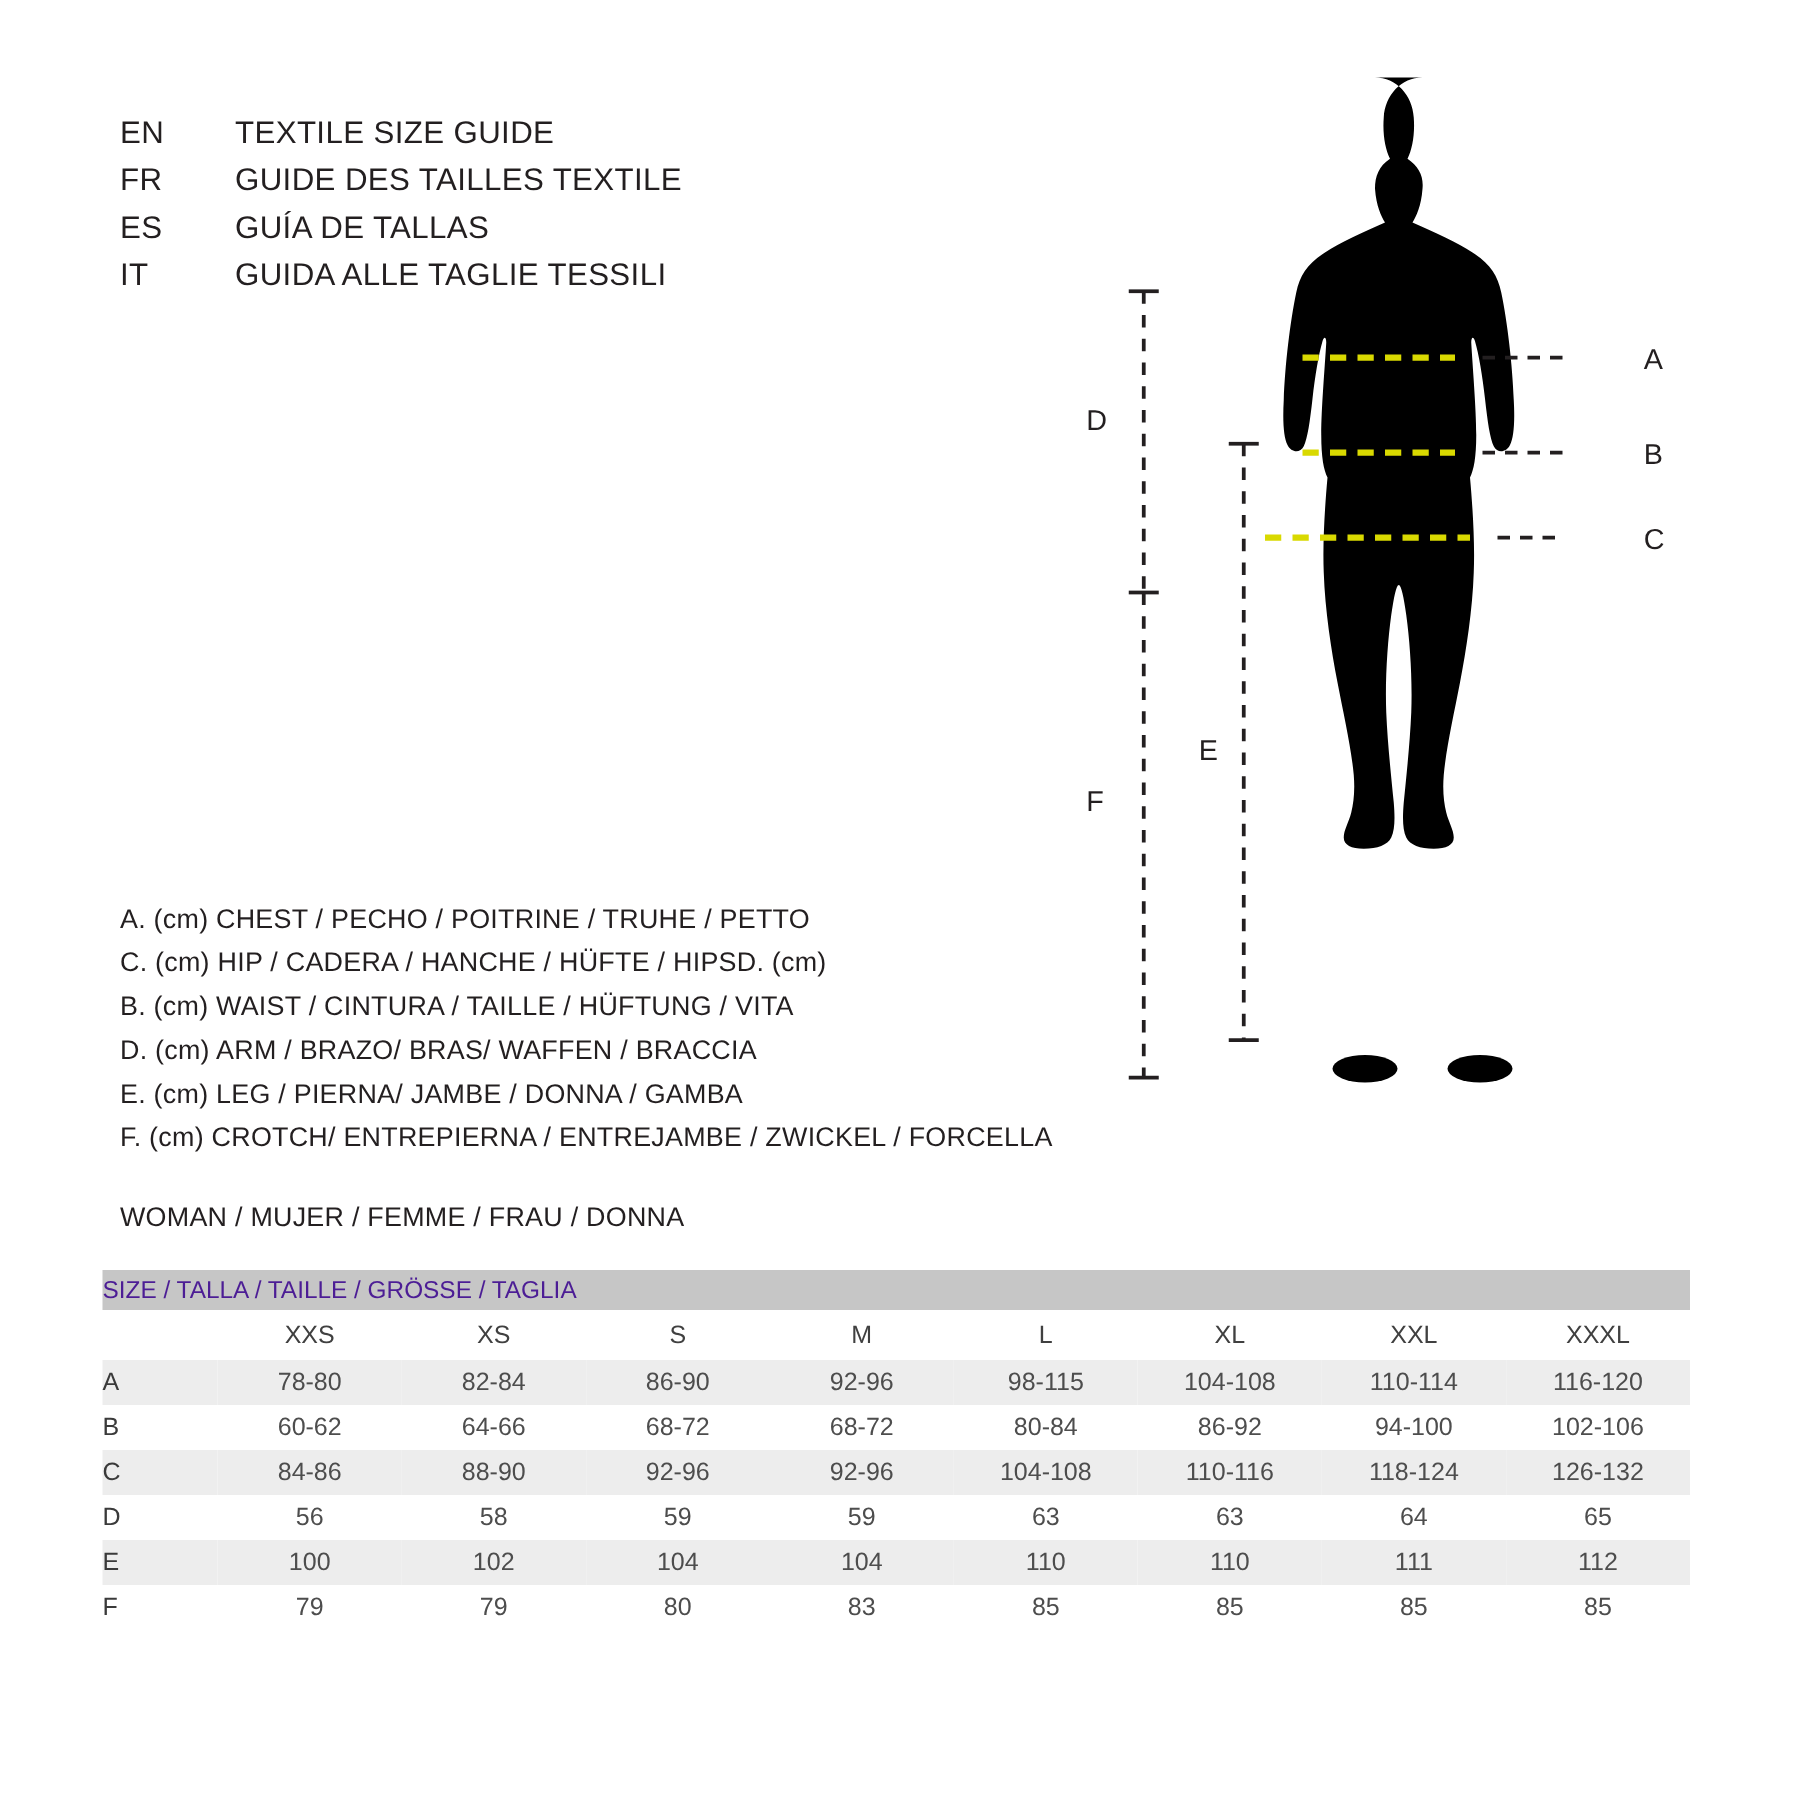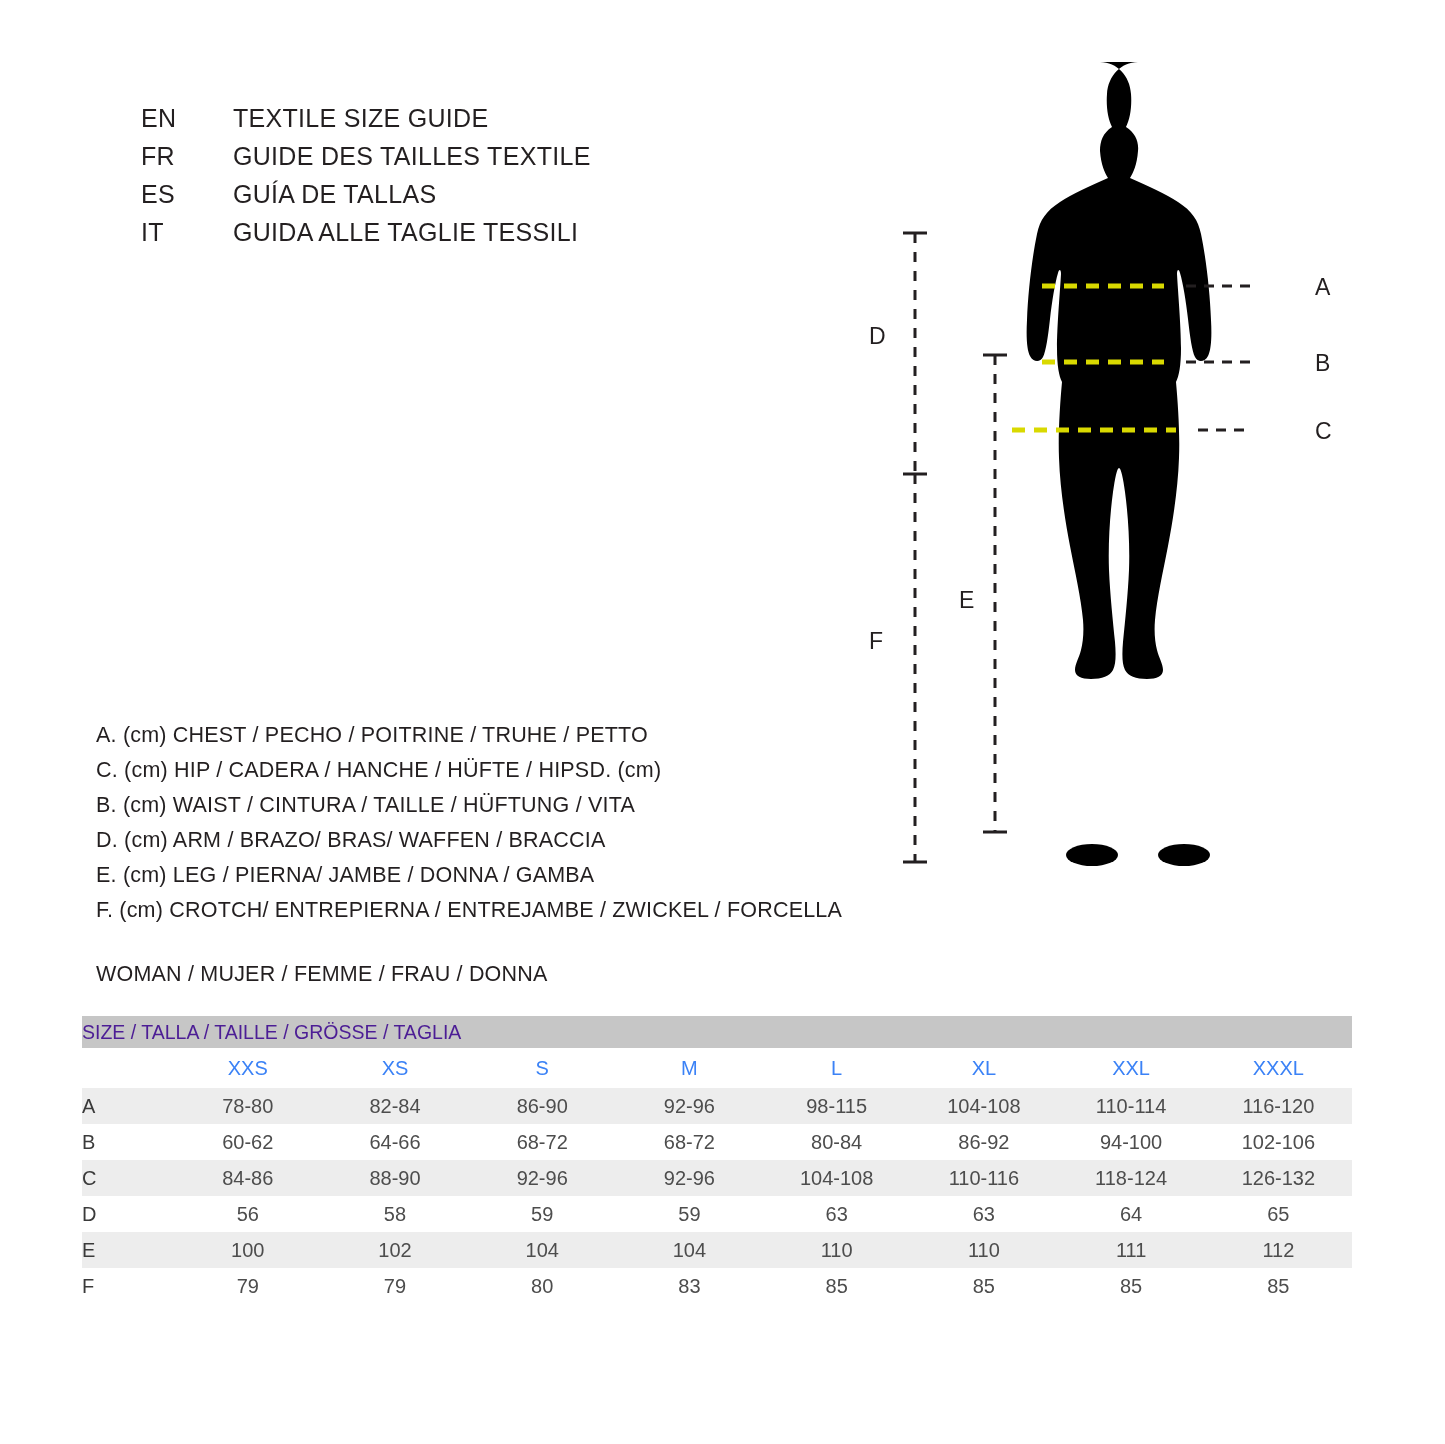--- a/index.html
+++ b/index.html
@@ -26,25 +26,23 @@
   .title-row {
     display: flex;
     align-items: baseline;
     height: 38px;
     font-size: 25px;
     letter-spacing: 0.3px;
   }
   .title-lang {
     width: 92px;
     flex: none;
-    margin-left: 45px;
   }
   .title-text {
     white-space: nowrap;
-    margin-top: 12px;
   }
 
   
   #legend-block {
     position: absolute;
     left: 96px;
     top: 723px;
     width: 800px;
   }
   .legend-row {
@@ -82,21 +80,21 @@
     height: 32px;
     color: #4c1d95;
     font-size: 19.5px;
     padding-left: 16px;
     text-align: left;
   }
   .tbl-header td {
     height: 40px;
     text-align: center;
     font-size: 20px;
-    color: #3b82f6;
+    color: #404040;
     background: #ffffff;
   }
   .tbl-row td {
     height: 36px;
     text-align: center;
     font-size: 20px;
   }
   .tbl-row.shaded td {
     background: #ededed;
   }

